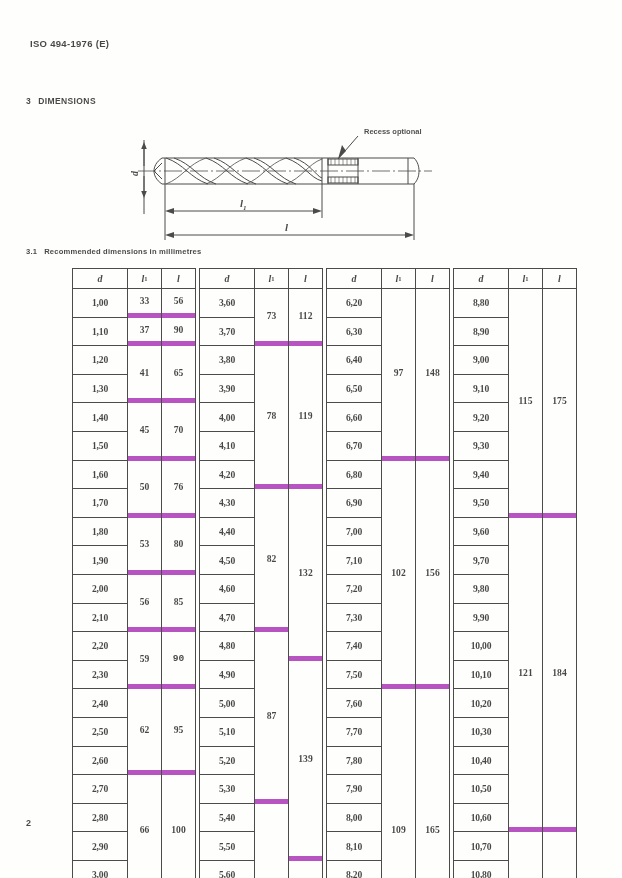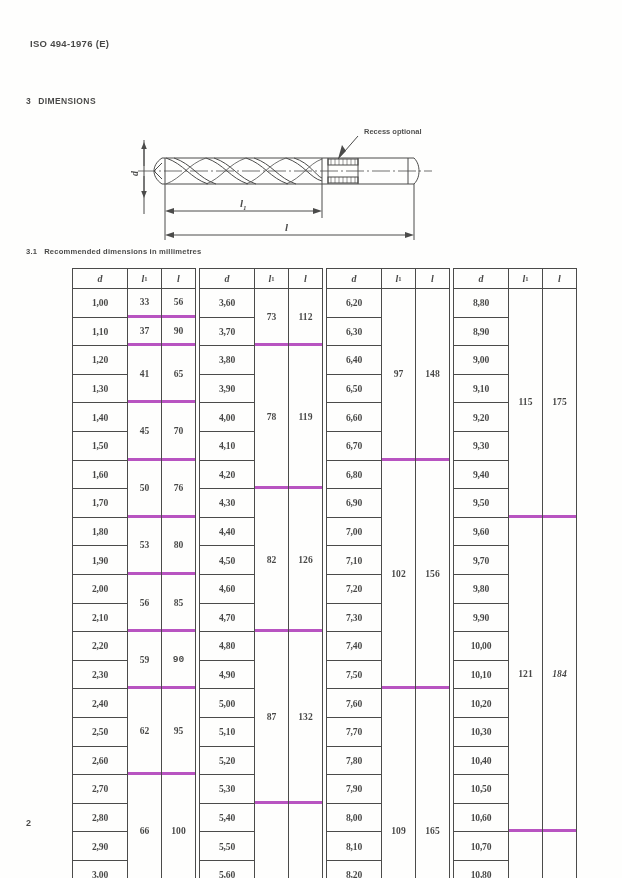--- a/index.html
+++ b/index.html
@@ -83,21 +83,21 @@
     font-family:"Liberation Serif", serif;
     border-bottom:1px solid #111;
     box-sizing:border-box;
     letter-spacing:-.2px;
   }
 
   .grp-cell{
     display:flex;align-items:center;justify-content:center;
     font-size:9.6px;font-weight:bold;
     font-family:"Liberation Serif", serif;
-    border-bottom:3px solid #a21caf;
+    border-bottom:5px solid #a21caf;
     box-sizing:border-box;
   }
   .grp-cell.last{border-bottom:none;}
 
   .page-num{
     position:absolute;left:26px;top:818px;
     font-size:9px;font-weight:bold;
   }
 
   
@@ -299,21 +299,20 @@
           <div class="col-l1">
             <div class="grp-cell" style="height: 57.2px;">73</div>
             <div class="grp-cell" style="height: 143px;">78</div>
             <div class="grp-cell" style="height: 143px;">82</div>
             <div class="grp-cell" style="height: 171.6px;">87</div>
             <div class="grp-cell" style="height: 200.2px;">91</div>
           </div>
           <div class="col-l">
             <div class="grp-cell" style="height: 57.2px;">112</div>
             <div class="grp-cell" style="height: 143px;">119</div>
-            <div class="grp-cell" style="height: 143px;">126</div>
             <div class="grp-cell" style="height: 171.6px;">132</div>
             <div class="grp-cell" style="height: 200.2px;">139</div>
           </div>
         </div>
       </div>
       <div class="block">
         <div class="hdr-row">
           <div class="hdr-cell" style="width: 54px;">d</div>
           <div class="hdr-cell" style="width: 33px;">l<sub>1</sub></div>
           <div class="hdr-cell" style="width: 33px;">l</div>
@@ -384,21 +383,21 @@
             <div class="d-cell">10,70</div>
             <div class="d-cell">10,80</div>
           </div>
           <div class="col-l1">
             <div class="grp-cell" style="height: 228.8px;">115</div>
             <div class="grp-cell" style="height: 314.6px;">121</div>
             <div class="grp-cell last" style="height: 200.2px;">128</div>
           </div>
           <div class="col-l">
             <div class="grp-cell" style="height: 228.8px;">175</div>
-            <div class="grp-cell" style="height: 314.6px; font-style: italic;">184</div>
+            <div class="grp-cell" style="height: 314.6px;">184</div>
             <div class="grp-cell last" style="height: 200.2px;">195</div>
           </div>
         </div>
       </div>
     </div>
 
   <div class="page-num">2</div>
 
   <div class="scan-tint"></div>
 </div>

